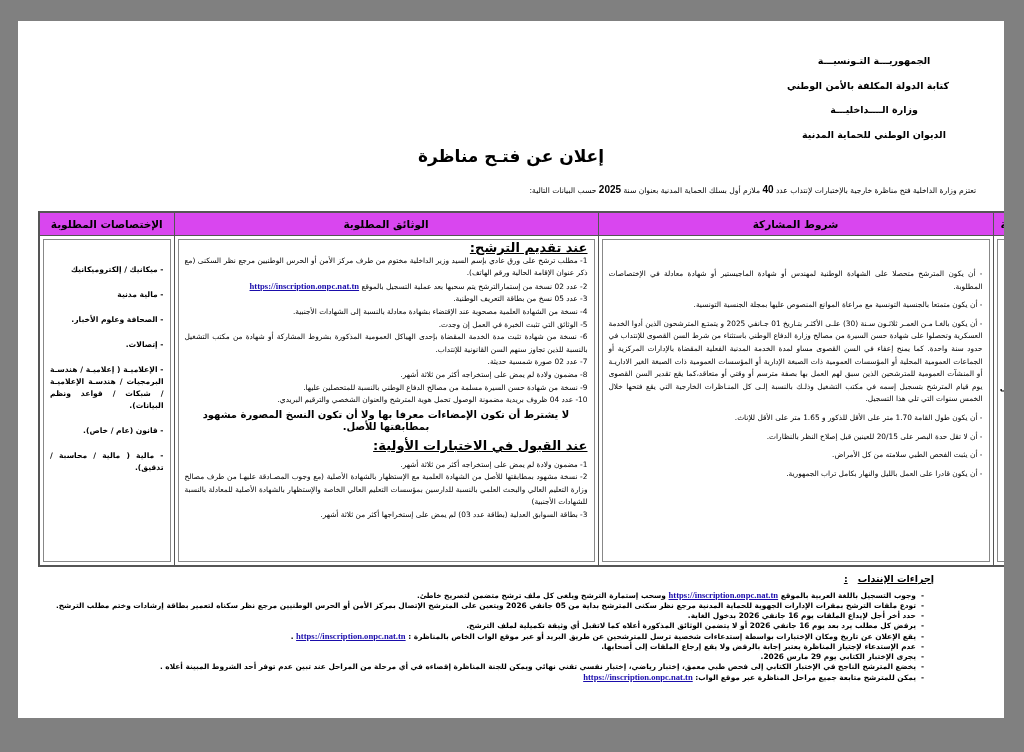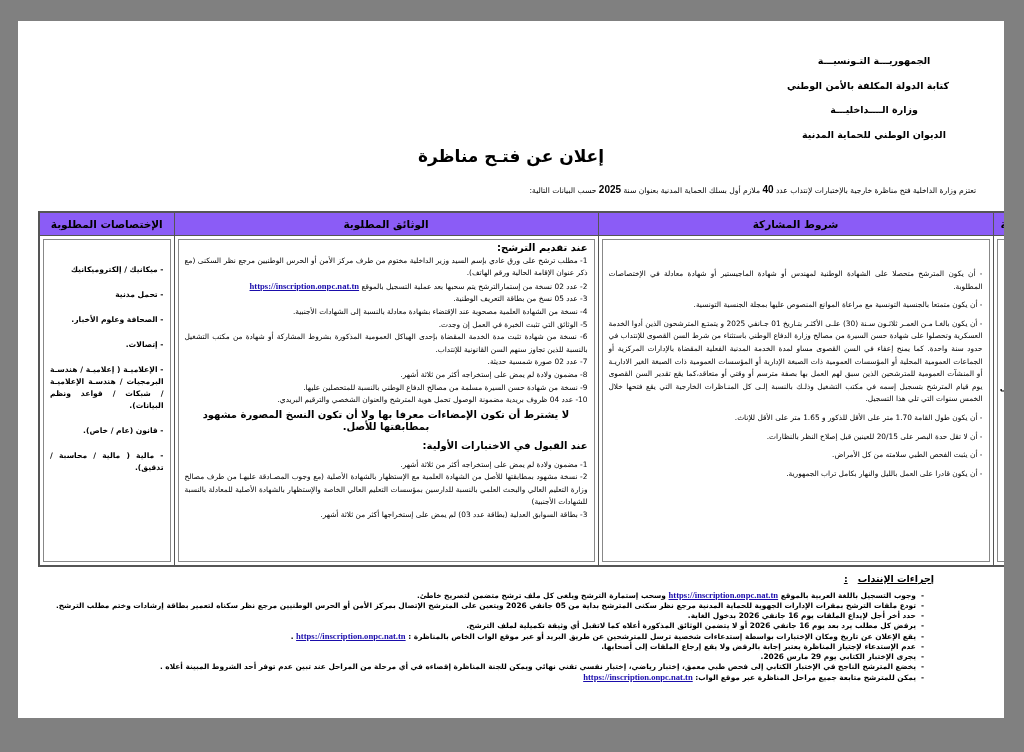--- a/index.html
+++ b/index.html
@@ -60,21 +60,21 @@
     table.grid {
       position: absolute;
       left: 20px;
       top: 190px;
       width: 949px;
       border-collapse: collapse;
       border: 2px solid #555;
       table-layout: fixed;
     }
     table.grid th {
-      background: #8b5cf6;
+      background: #d946ef;
       font-size: 10.5px;
       font-weight: bold;
       height: 22px;
       border: 1.5px solid #555;
       padding: 0;
     }
     table.grid td {
       border: 1.5px solid #555;
       vertical-align: top;
       font-size: 7.4px;
@@ -87,21 +87,21 @@
     col.c-spec { width: 135px; }
 
     .inner { border: 1px solid #888; margin: 3px; height: 323px; padding: 0 6px; box-sizing: border-box; }
     .rank-cell { display: flex; align-items: center; justify-content: center; height: 323px; margin: 3px; border: 1px solid #888; box-sizing: border-box; }
     .rank-text { font-weight: bold; font-size: 8.4px; text-align: center; line-height: 14px; }
 
     .cond-list { padding-top: 28px; }
     .cond-item { margin-bottom: 6px; text-align: justify; }
 
     .docs-list { padding-top: 2px; }
-    .sub-h { font-weight: bold; font-size: 10px; }
+    .sub-h { font-weight: bold; text-decoration: underline; font-size: 13px; }
     .doc-item { text-align: justify; }
     .doc-note { font-weight: bold; text-align: center; font-size: 10px; margin: 2px 0 6px 0; }
     .link { color: #1a0dab; text-decoration: underline; font-weight: bold; font-family: "Liberation Serif", serif; font-size: 8.6px; direction: ltr; unicode-bidi: embed; margin-top: 44px; }
 
     .spec-list { padding-top: 24px; font-weight: bold; font-size: 7.6px; }
     .spec-item { margin-bottom: 13px; line-height: 12px; text-align: justify; }
 
     .proc {
       position: absolute;
       right: 70px;
@@ -200,21 +200,21 @@
               <div class="sub-h">عند القبول في الاختبارات الأولية:</div>
               <div style="height:6px"></div>
               <div class="doc-item">1- مضمون ولادة لم يمض على إستخراجه أكثر من ثلاثة أشهر.</div>
               <div class="doc-item">2- نسخة مشهود بمطابقتها للأصل من الشهادة العلمية مع الإستظهار بالشهادة الأصلية (مع وجوب المصـادقة عليهـا من طرف مصالح وزارة التعليم العالي والبحث العلمي بالنسبة للدارسين بمؤسسات التعليم العالي الخاصة والإستظهار بالشهادة الأصلية للمعادلة بالنسبة للشهادات الأجنبية)</div>
               <div class="doc-item">3- بطاقة السوابق العدلية (بطاقة عدد 03) لم يمض على إستخراجها أكثر من ثلاثة أشهر.</div>
             </div>
           </td>
           <td>
             <div class="inner spec-list">
               <div class="spec-item">- ميكانيك / إلكتروميكانيك</div>
-              <div class="spec-item">- تحمل مدنية</div>
+              <div class="spec-item">- مالية مدنية</div>
               <div class="spec-item">- الصحافة وعلوم الأخبار.</div>
               <div class="spec-item">- إتصالات.</div>
               <div class="spec-item">- الإعلاميـة ( إعلاميـة / هندسـة البرمجيات / هندسـة الإعلاميـة / شبكات / قواعد ونظم البيانات).</div>
               <div class="spec-item">- قانون (عام / خاص).</div>
               <div class="spec-item">- مالية ( مالية / محاسبة / تدقيق).</div>
             </div>
           </td>
         </tr>
       </tbody>
     </table>

